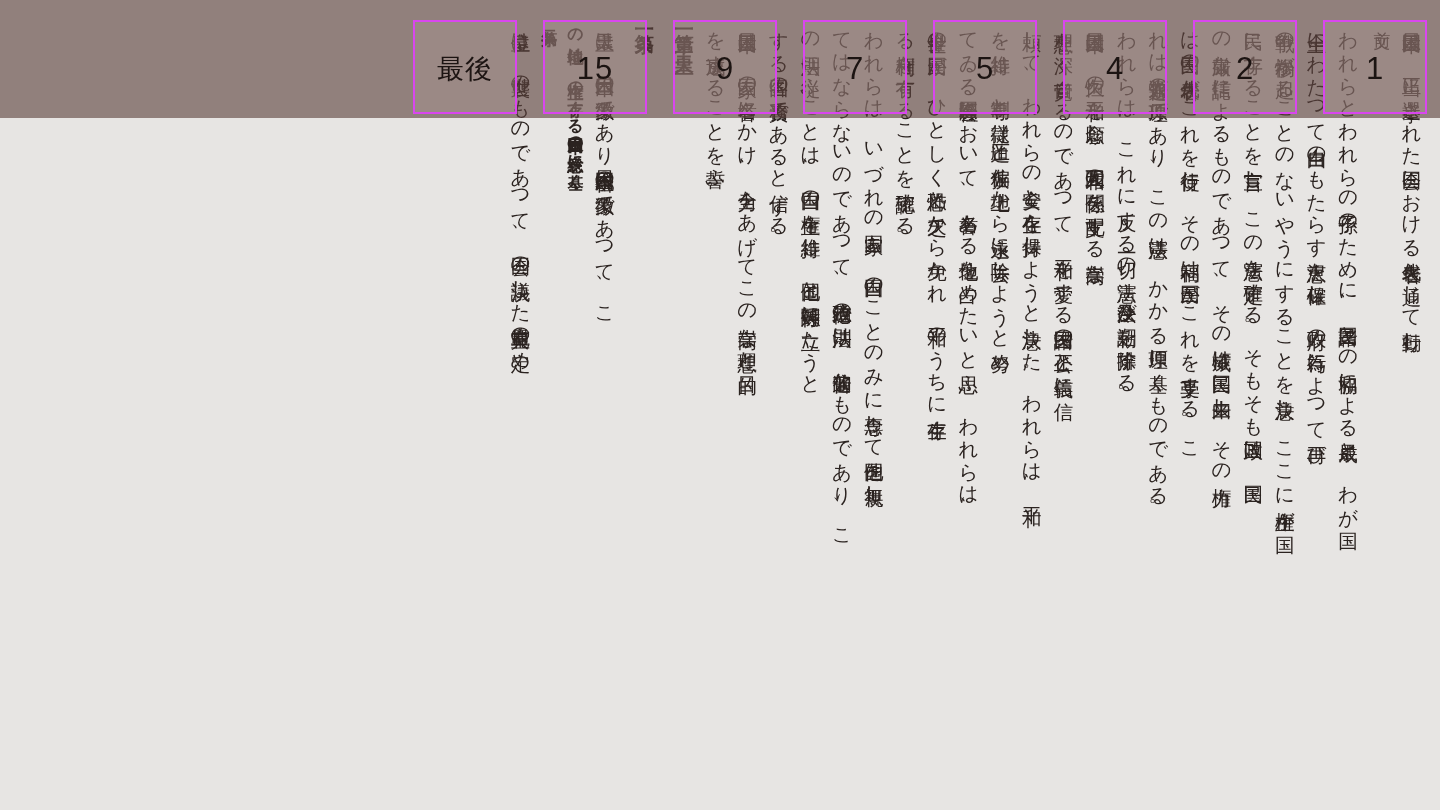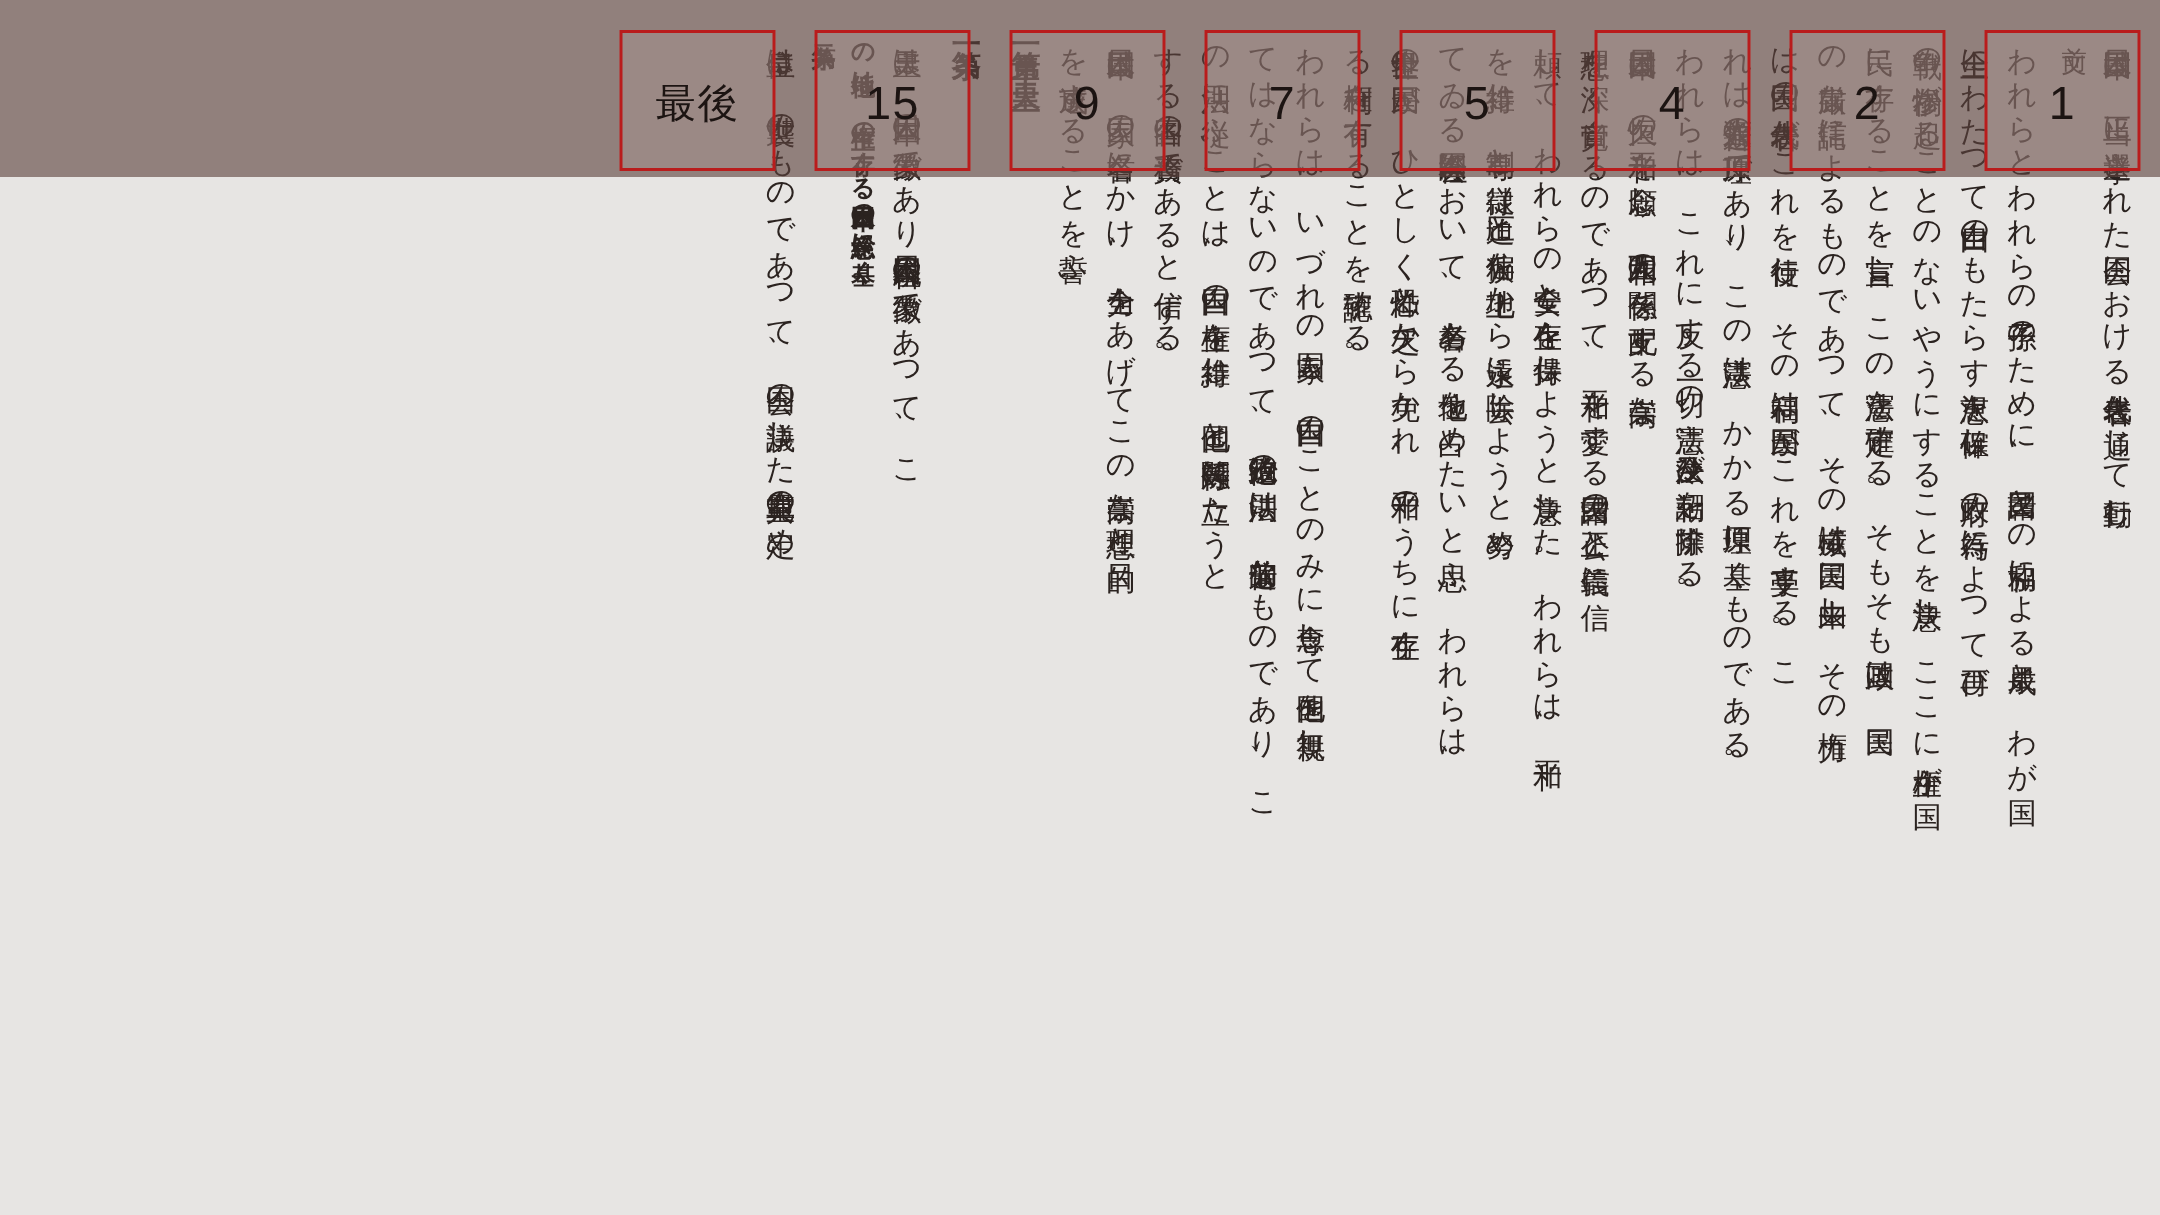--- a/index.html
+++ b/index.html
@@ -43,21 +43,21 @@
     justify-content: flex-start;
     padding: 0;
     box-sizing: border-box;
     z-index: 31;
   }
 
   .pagebtn {
     width: 104px;
     height: 94px;
     margin: 20px 13px 0 13px;
-    border: 2px solid #b91c1c;
+    border: 2px solid #d946ef;
     background: rgba(180, 160, 156, 0.30);
     color: #1c1412;
     font-size: 31px;
     line-height: 94px;
     text-align: center;
     box-sizing: border-box;
     cursor: pointer;
     flex: 0 0 auto;
     letter-spacing: 1px;
   }

